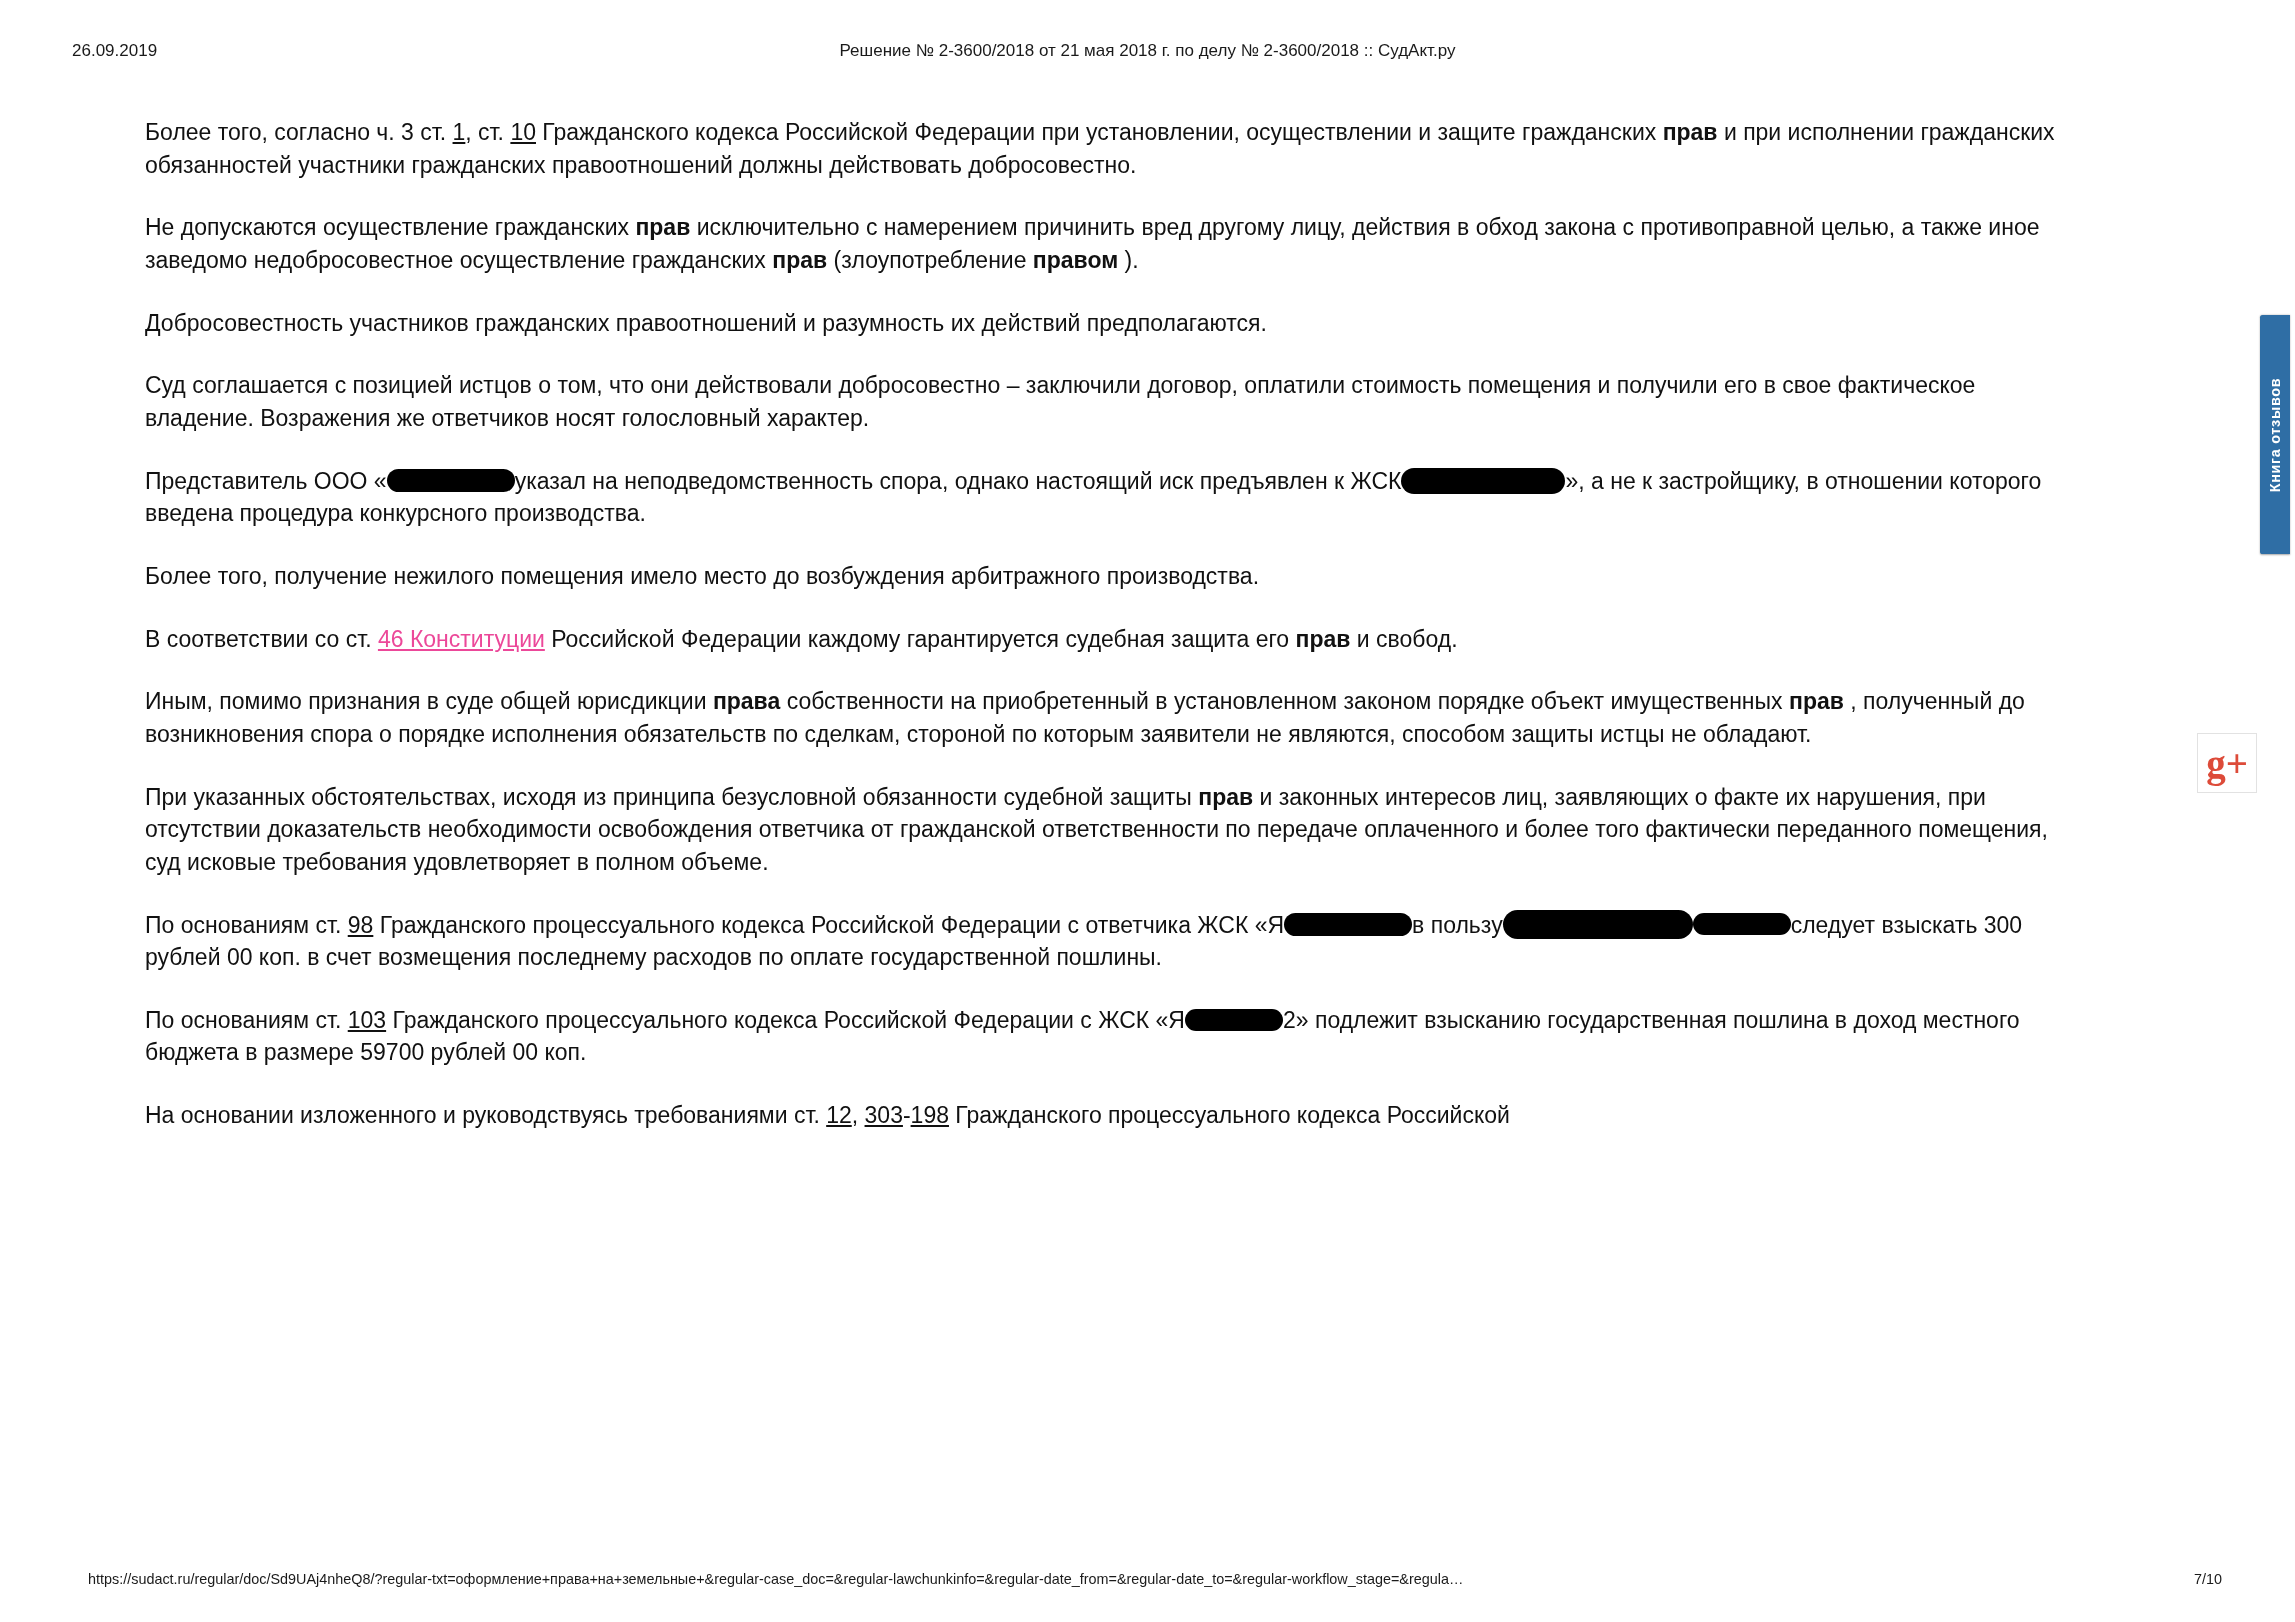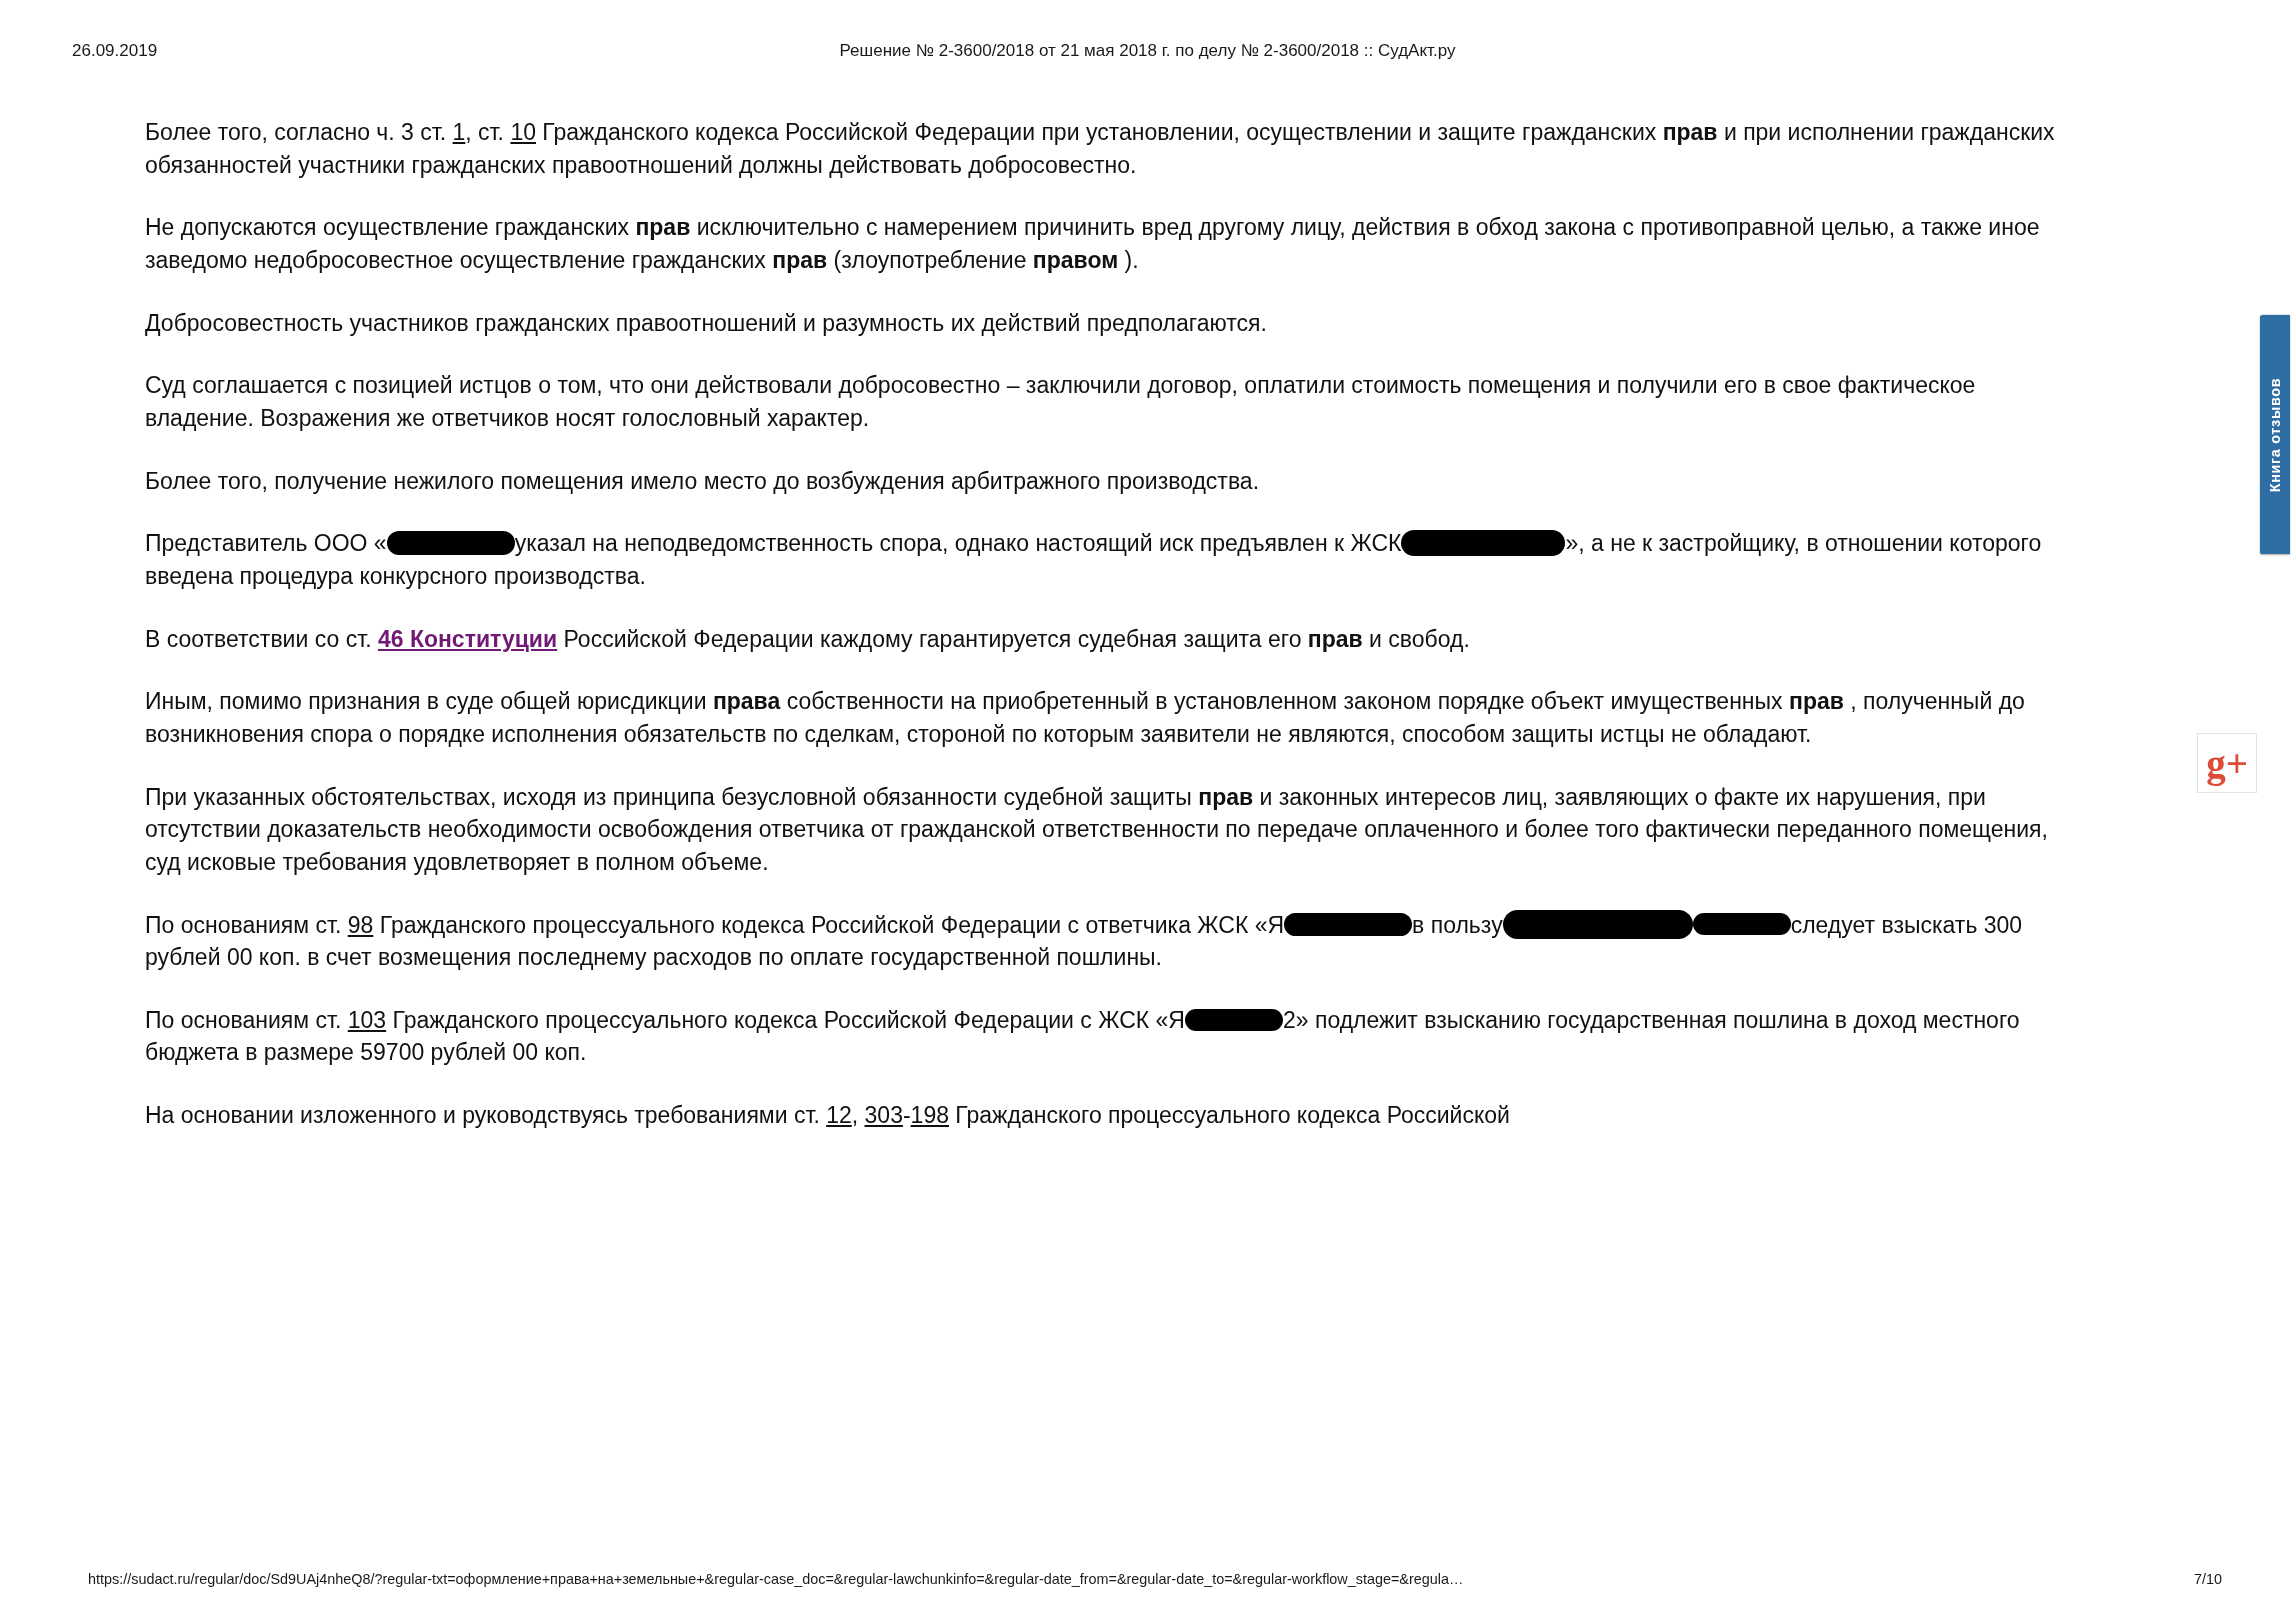--- a/index.html
+++ b/index.html
@@ -58,23 +58,22 @@
     color: #111111;
     text-align: left;
   }
   p.para:last-child { margin-bottom: 0; }
   b { font-weight: bold; }
   a.lawlink {
     color: #111111;
     text-decoration: underline;
   }
   a.bluelink {
-    color: #701a75;
+    color: #ec4899;
     text-decoration: underline;
-    font-weight: bold;
   }
   .redact {
     display: inline-block;
     background: #000000;
     border-radius: 17px;
     vertical-align: middle;
     position: relative;
     top: -2px;
   }
   .r-sm { width: 98px; height: 22px; }
@@ -160,22 +159,22 @@
   <div class="print-header">
     <div class="date">26.09.2019</div>
     <div class="title">Решение № 2-3600/2018 от 21 мая 2018 г. по делу № 2-3600/2018 :: СудАкт.ру</div>
   </div>
 
   <div class="content" id="doc-body">
       <p class="para">Более того, согласно ч. 3 ст. <a class="lawlink" href="#">1</a>, ст. <a class="lawlink" href="#">10</a> Гражданского кодекса Российской Федерации при установлении, осуществлении и защите гражданских <b>прав</b> и при исполнении гражданских обязанностей участники гражданских правоотношений должны действовать добросовестно.</p>
       <p class="para">Не допускаются осуществление гражданских <b>прав</b> исключительно с намерением причинить вред другому лицу, действия в обход закона с противоправной целью, а также иное заведомо недобросовестное осуществление гражданских <b>прав</b> (злоупотребление <b>правом</b> ).</p>
       <p class="para">Добросовестность участников гражданских правоотношений и разумность их действий предполагаются.</p>
       <p class="para">Суд соглашается с позицией истцов о том, что они действовали добросовестно – заключили договор, оплатили стоимость помещения и получили его в свое фактическое владение. Возражения же ответчиков носят голословный характер.</p>
+      <p class="para">Представитель ООО «<span class="redact r-md"></span>указал на неподведомственность спора, однако настоящий иск предъявлен к ЖСК<span class="redact r-lg"></span>», а не к застройщику, в отношении которого введена процедура конкурсного производства.</p>
       <p class="para">Более того, получение нежилого помещения имело место до возбуждения арбитражного производства.</p>
-      <p class="para">Представитель ООО «<span class="redact r-md"></span>указал на неподведомственность спора, однако настоящий иск предъявлен к ЖСК<span class="redact r-lg"></span>», а не к застройщику, в отношении которого введена процедура конкурсного производства.</p>
       <p class="para">В соответствии со ст. <a class="bluelink" href="#">46 Конституции</a> Российской Федерации каждому гарантируется судебная защита его <b>прав</b> и свобод.</p>
       <p class="para">Иным, помимо признания в суде общей юрисдикции <b>права</b> собственности на приобретенный в установленном законом порядке объект имущественных <b>прав</b> , полученный до возникновения спора о порядке исполнения обязательств по сделкам, стороной по которым заявители не являются, способом защиты истцы не обладают.</p>
       <p class="para">При указанных обстоятельствах, исходя из принципа безусловной обязанности судебной защиты <b>прав</b> и законных интересов лиц, заявляющих о факте их нарушения, при отсутствии доказательств необходимости освобождения ответчика от гражданской ответственности по передаче оплаченного и более того фактически переданного помещения, суд исковые требования удовлетворяет в полном объеме.</p>
       <p class="para">По основаниям ст. <a class="lawlink" href="#">98</a> Гражданского процессуального кодекса Российской Федерации с ответчика ЖСК «Я<span class="redact r-md"></span>в пользу<span class="redact r-xl"></span><span class="redact r-sm"></span>следует взыскать 300 рублей 00 коп. в счет возмещения последнему расходов по оплате государственной пошлины.</p>
       <p class="para">По основаниям ст. <a class="lawlink" href="#">103</a> Гражданского процессуального кодекса Российской Федерации с ЖСК «Я<span class="redact r-sm"></span>2» подлежит взысканию государственная пошлина в доход местного бюджета в размере 59700 рублей 00 коп.</p>
       <p class="para">На основании изложенного и руководствуясь требованиями ст. <a class="lawlink" href="#">12</a>, <a class="lawlink" href="#">303</a>-<a class="lawlink" href="#">198</a> Гражданского процессуального кодекса Российской</p>
     </div>
 
   <div class="feedback-tab">
     <span>Книга отзывов</span>

